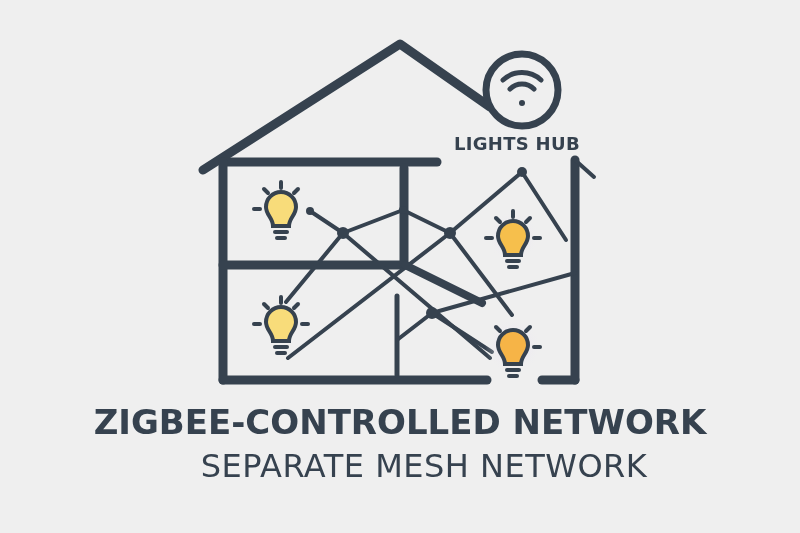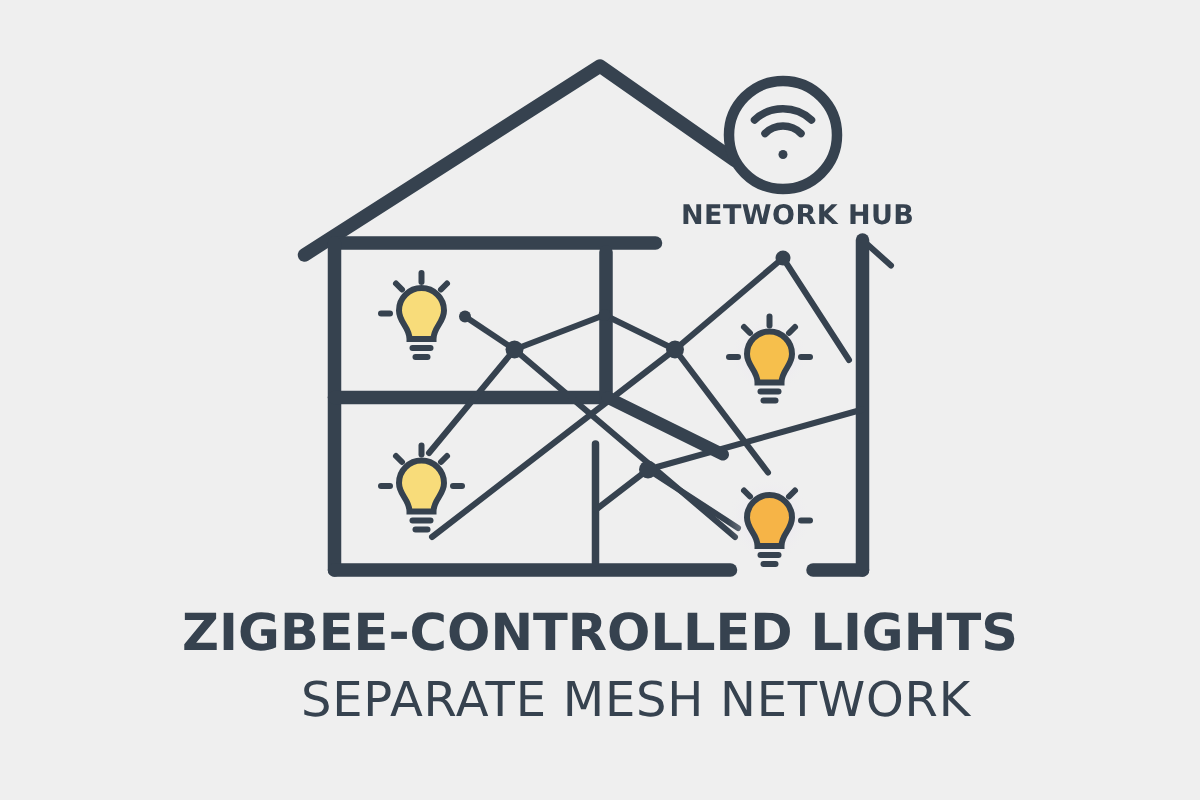--- a/index.html
+++ b/index.html
@@ -116,15 +116,15 @@
       <line x1="-17" y1="-19" x2="-13" y2="-15"></line>
       <line x1="17" y1="-19" x2="13" y2="-15"></line>
       <line x1="21" y1="1" x2="27" y2="1"></line>
       <path d="M-8,18 C-8,10 -15,7 -15,-1 A15,15 0 0 1 15,-1 C15,7 8,10 8,18 Z" fill="#f6b447"></path>
       <line x1="-6" y1="24" x2="6" y2="24"></line>
       <line x1="-4" y1="30" x2="4" y2="30"></line>
     </g>
   </g>
 </svg>
 
-<div class="hub-label">NETWORK HUB</div>
-<h1 class="title title-main">ZIGBEE-CONTROLLED LIGHTS</h1>
+<div class="hub-label">LIGHTS HUB</div>
+<h1 class="title title-main">ZIGBEE-CONTROLLED NETWORK</h1>
 <h2 class="title title-sub">SEPARATE MESH NETWORK</h2>
 
 </body></html>

